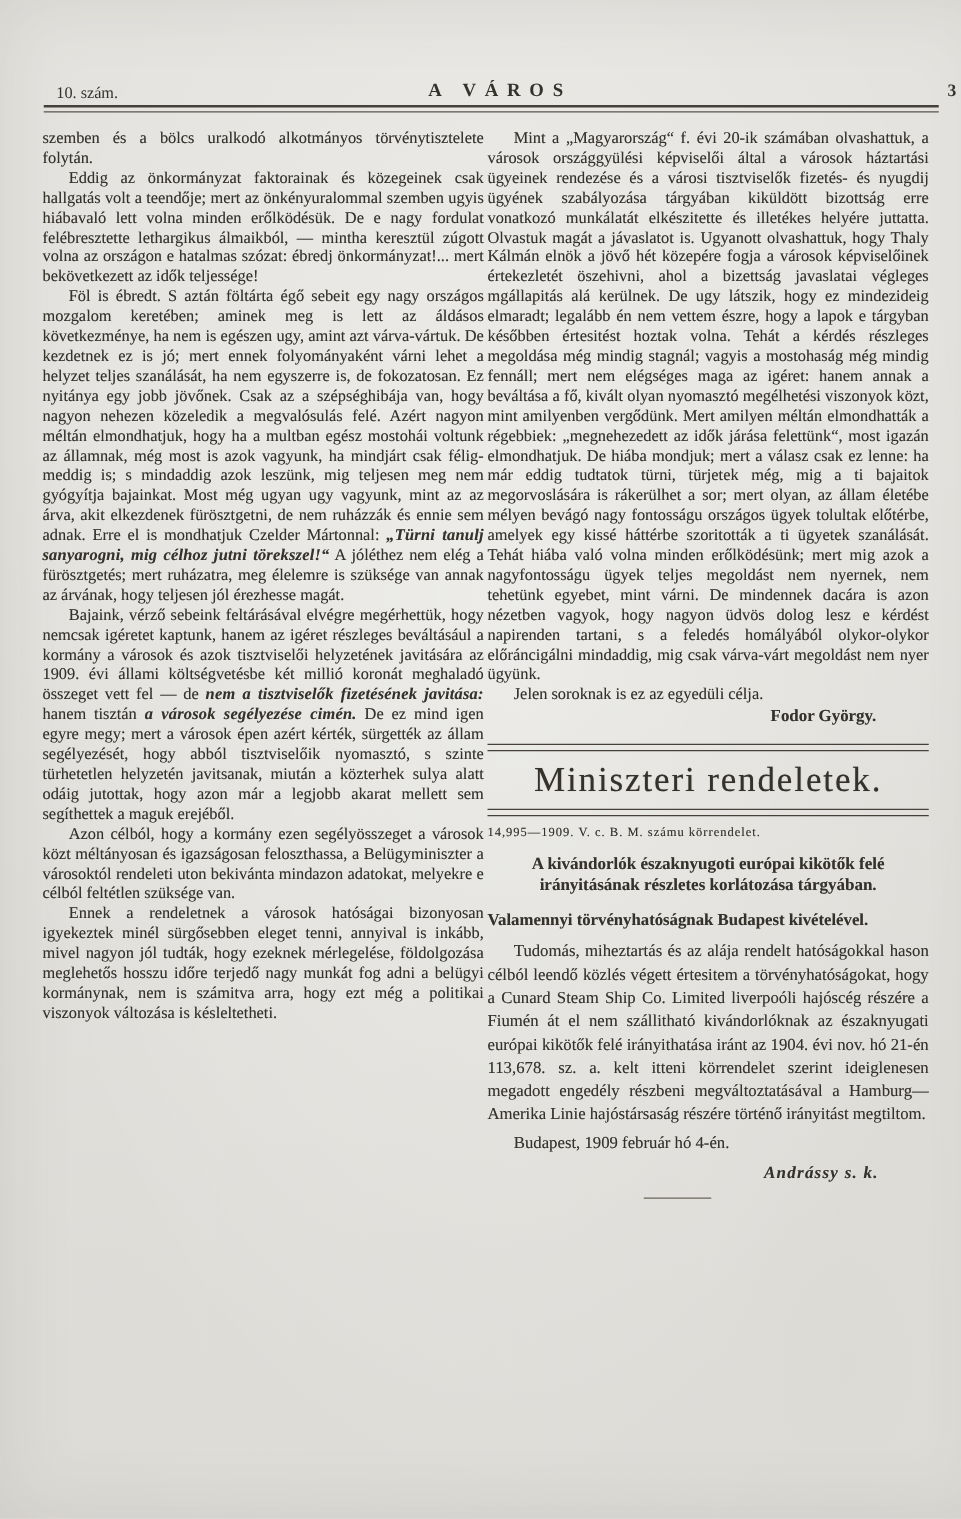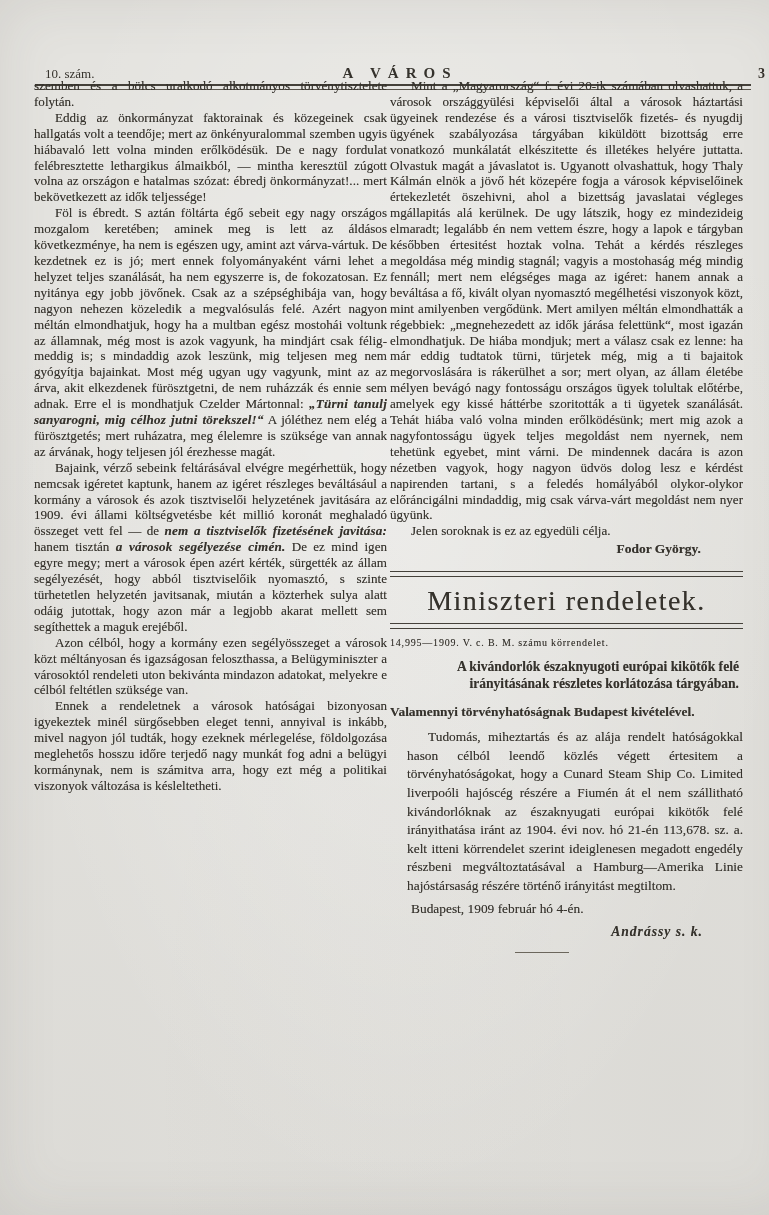--- a/index.html
+++ b/index.html
@@ -27,21 +27,21 @@
   .paper-title{
     position:absolute;left:0;right:12px;bottom:0;text-align:center;
     font-size:15px;letter-spacing:7px;font-weight:bold;
   }
   .page-no{position:absolute;right:12px;bottom:0;font-size:14px;font-weight:bold;}
   .masthead-rule{
     position:absolute;top:84px;left:35px;width:716px;height:3px;
     border-top:2.4px solid #45413a;border-bottom:1px solid #5a554c;
   }
   .cols{
-    position:absolute;top:78px;left:34px;width:718px;
+    position:absolute;top:102px;left:34px;width:718px;
     display:flex;gap:3px;align-items:flex-start;
   }
   .col{width:353px;}
   .para{
     margin:0;font-size:13.1px;line-height:15.9px;text-align:justify;
     text-indent:21px;
     text-shadow:0 0 0.5px rgba(40,36,30,0.4);
   }
   .para.noindent{text-indent:0;}
   .bolditalic{font-style:italic;font-weight:bold;letter-spacing:0.2px;margin-top:43px;}
@@ -56,29 +56,29 @@
   .section-heading{
     margin:8px 0 6px 0;text-align:center;
     font-size:28px;font-weight:normal;letter-spacing:1.5px;
     text-shadow:0 0 0.6px rgba(40,36,30,0.5);
   }
   .decree-number{
     margin:8px 0 0 0;font-size:10px;letter-spacing:0.8px;
     text-shadow:0 0 0.4px rgba(40,36,30,0.4);
   }
   .decree-title{
-    margin:10px 4px 0 4px;text-align:right;font-weight:bold;
+    margin:10px 4px 0 4px;text-align:center;font-weight:bold;
     font-size:13.6px;line-height:17px;
     text-shadow:0 0 0.5px rgba(40,36,30,0.4);
   }
   .addressee{
     margin:12px 0 0 0;font-weight:bold;font-size:13.4px;
     text-shadow:0 0 0.5px rgba(40,36,30,0.4);
   }
-  .decree-body{margin-top:8px;margin-left:17px;}
+  .decree-body{margin-top:8px;}
   .decree-body .para{font-size:13.4px;line-height:18.6px;}
   .date-line{
     margin:4px 0 0 0;font-size:13.4px;line-height:18.6px;text-indent:21px;
     text-shadow:0 0 0.5px rgba(40,36,30,0.4);
   }
   .signature{
     margin:6px 40px 0 0;text-align:right;font-weight:bold;
     font-size:13.6px;letter-spacing:1px;
     text-shadow:0 0 0.5px rgba(40,36,30,0.4);
     font-style:italic;

